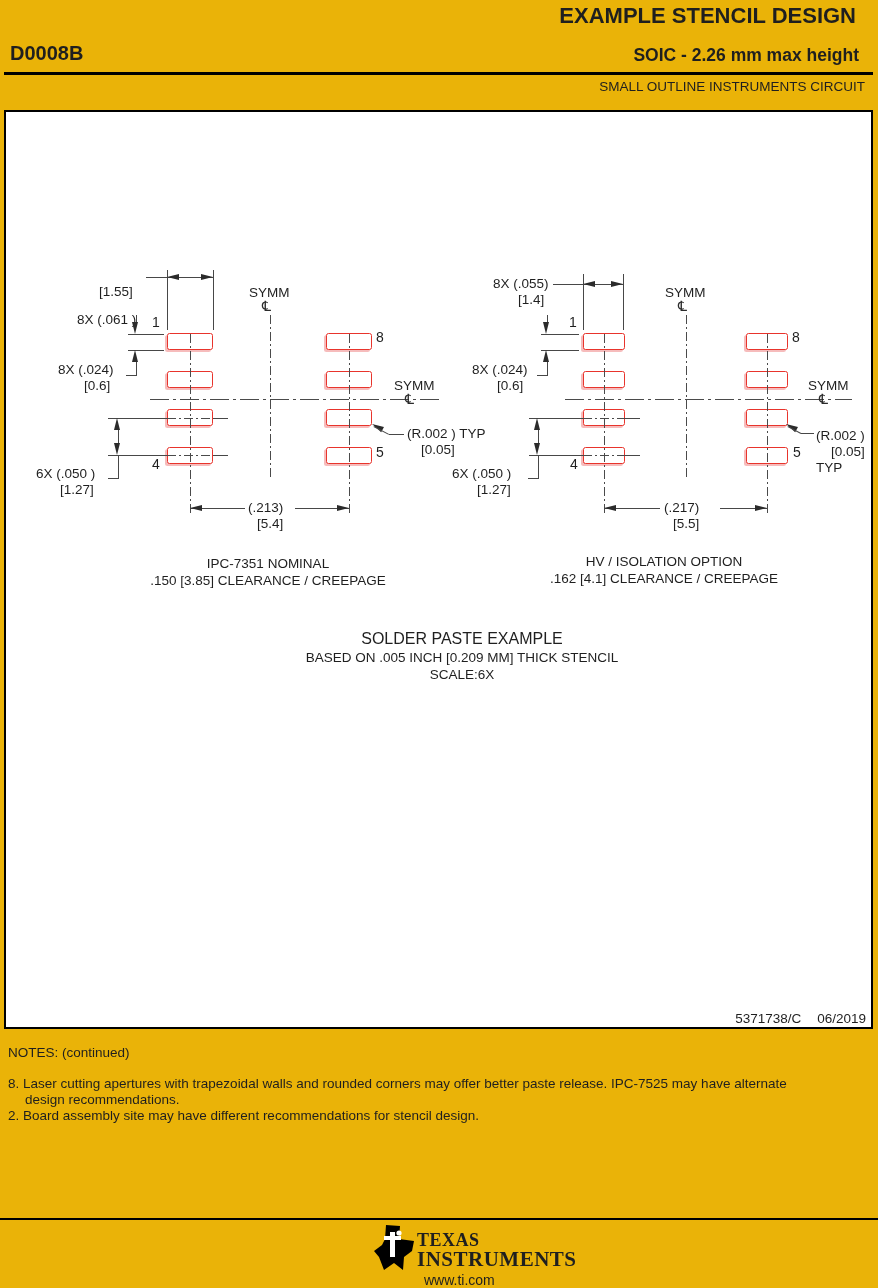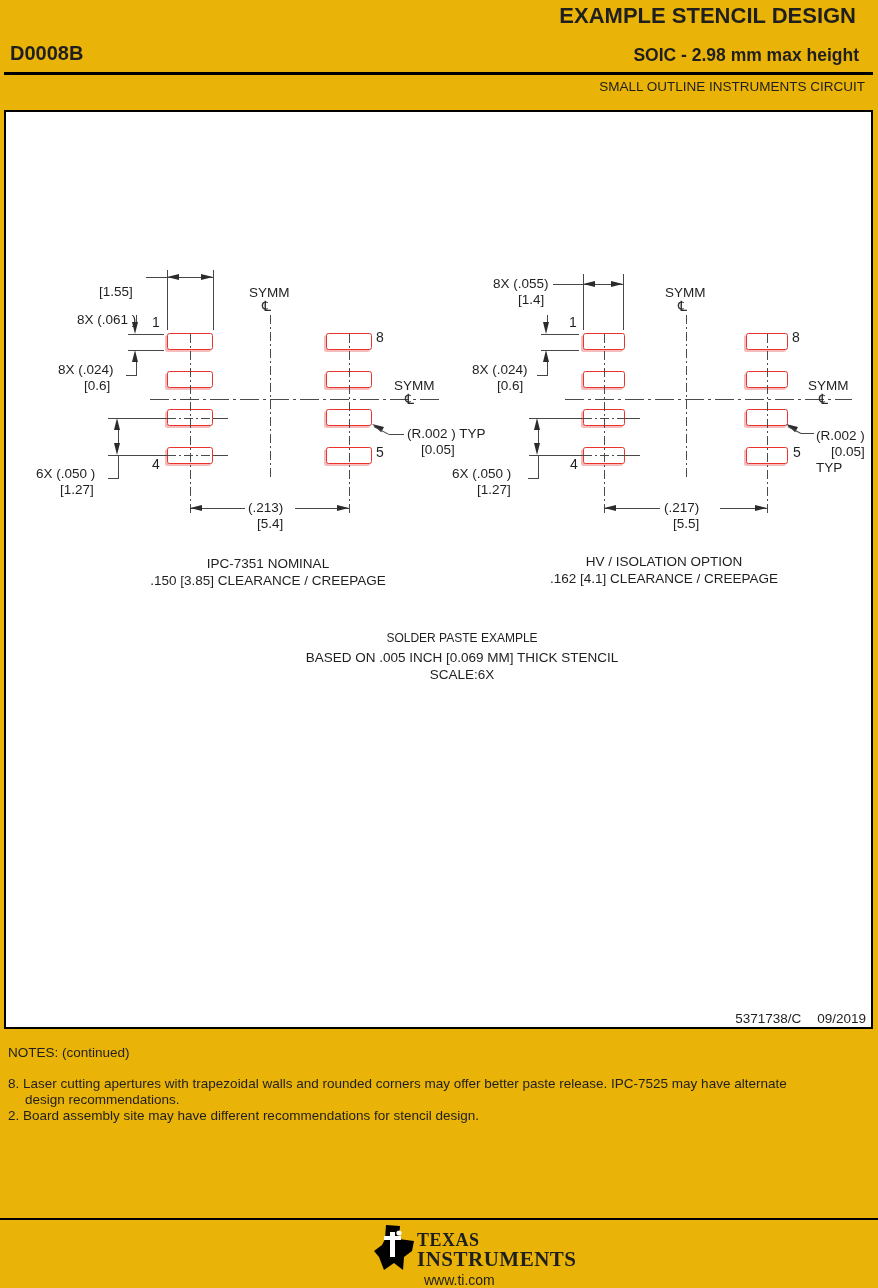--- a/index.html
+++ b/index.html
@@ -25,21 +25,21 @@
   .clsym{position:absolute;font-family:"DejaVu Sans","Liberation Sans",sans-serif;font-size:14px;line-height:14px;color:#2b2b2b;}
   .serif{font-family:"Liberation Serif",serif;font-weight:bold;letter-spacing:.5px;}
 </style>
 </head>
 <body>
 
 <div class="sheet">
 
   <div class="t b" style="top:3px;right:22px;font-size:22px;line-height:26px;">EXAMPLE STENCIL DESIGN</div>
   <div class="t b" style="top:42px;left:10px;font-size:20px;line-height:23px;">D0008B</div>
-  <div class="t b" style="top:45px;right:19px;font-size:17.5px;line-height:20px;">SOIC - 2.98 mm max height</div>
+  <div class="t b" style="top:45px;right:19px;font-size:17.5px;line-height:20px;">SOIC - 2.26 mm max height</div>
   <div class="ln" style="left:4px;top:72px;width:869px;height:3px;background:#000;"></div>
   <div class="t" style="top:79px;right:13px;font-size:13.5px;">SMALL OUTLINE INSTRUMENTS CIRCUIT</div>
 
   <div class="frame" style="left:4px;top:110px;width:865px;height:915px;"></div>
 
   <div>
 
     <div class="pad w1" style="left:167px;top:333px;"></div>
     <div class="pad w1" style="left:326px;top:333px;"></div>
     <div class="pad w1" style="left:167px;top:371px;"></div>
@@ -187,27 +187,27 @@
     <div class="t" style="left:570px;top:457px;font-size:14px;">4</div>
     <div class="t" style="left:793px;top:445px;font-size:14px;">5</div>
 
     <div class="t ctr" style="left:494px;top:553px;width:340px;line-height:17px;">
       <div>HV / ISOLATION OPTION</div>
       <div>.162 [4.1] CLEARANCE / CREEPAGE</div>
     </div>
   </div>
 
   <div class="t ctr" style="left:242px;top:628px;width:440px;">
-    <div style="font-size:12px;line-height:21px;">SOLDER PASTE EXAMPLE</div>
-    <div style="line-height:17px;">BASED ON .005 INCH [0.069 MM] THICK STENCIL</div>
+    <div style="font-size:16px;line-height:21px;">SOLDER PASTE EXAMPLE</div>
+    <div style="line-height:17px;">BASED ON .005 INCH [0.209 MM] THICK STENCIL</div>
     <div style="line-height:17px;">SCALE:6X</div>
   </div>
 
   <div class="t rt" style="left:596px;top:1011px;width:270px;">
-    <span>5371738/C</span><span style="display:inline-block;width:16px;"></span><span>09/2019</span>
+    <span>5371738/C</span><span style="display:inline-block;width:16px;"></span><span>06/2019</span>
   </div>
 
   <div class="t" style="left:8px;top:1045px;">NOTES: (continued)</div>
   <div class="t" style="left:8px;top:1076px;">8. Laser cutting apertures with trapezoidal walls and rounded corners may offer better paste release. IPC-7525 may have alternate</div>
   <div class="t" style="left:25px;top:1092px;">design recommendations.</div>
   <div class="t" style="left:8px;top:1108px;">2. Board assembly site may have different recommendations for stencil design.</div>
 
   <div class="ln" style="left:0;top:1218px;width:878px;height:2px;background:#000;"></div>
   <div style="position:absolute;left:373px;top:1224px;">
     <svg width="42" height="54" viewBox="0 0 42 54">

